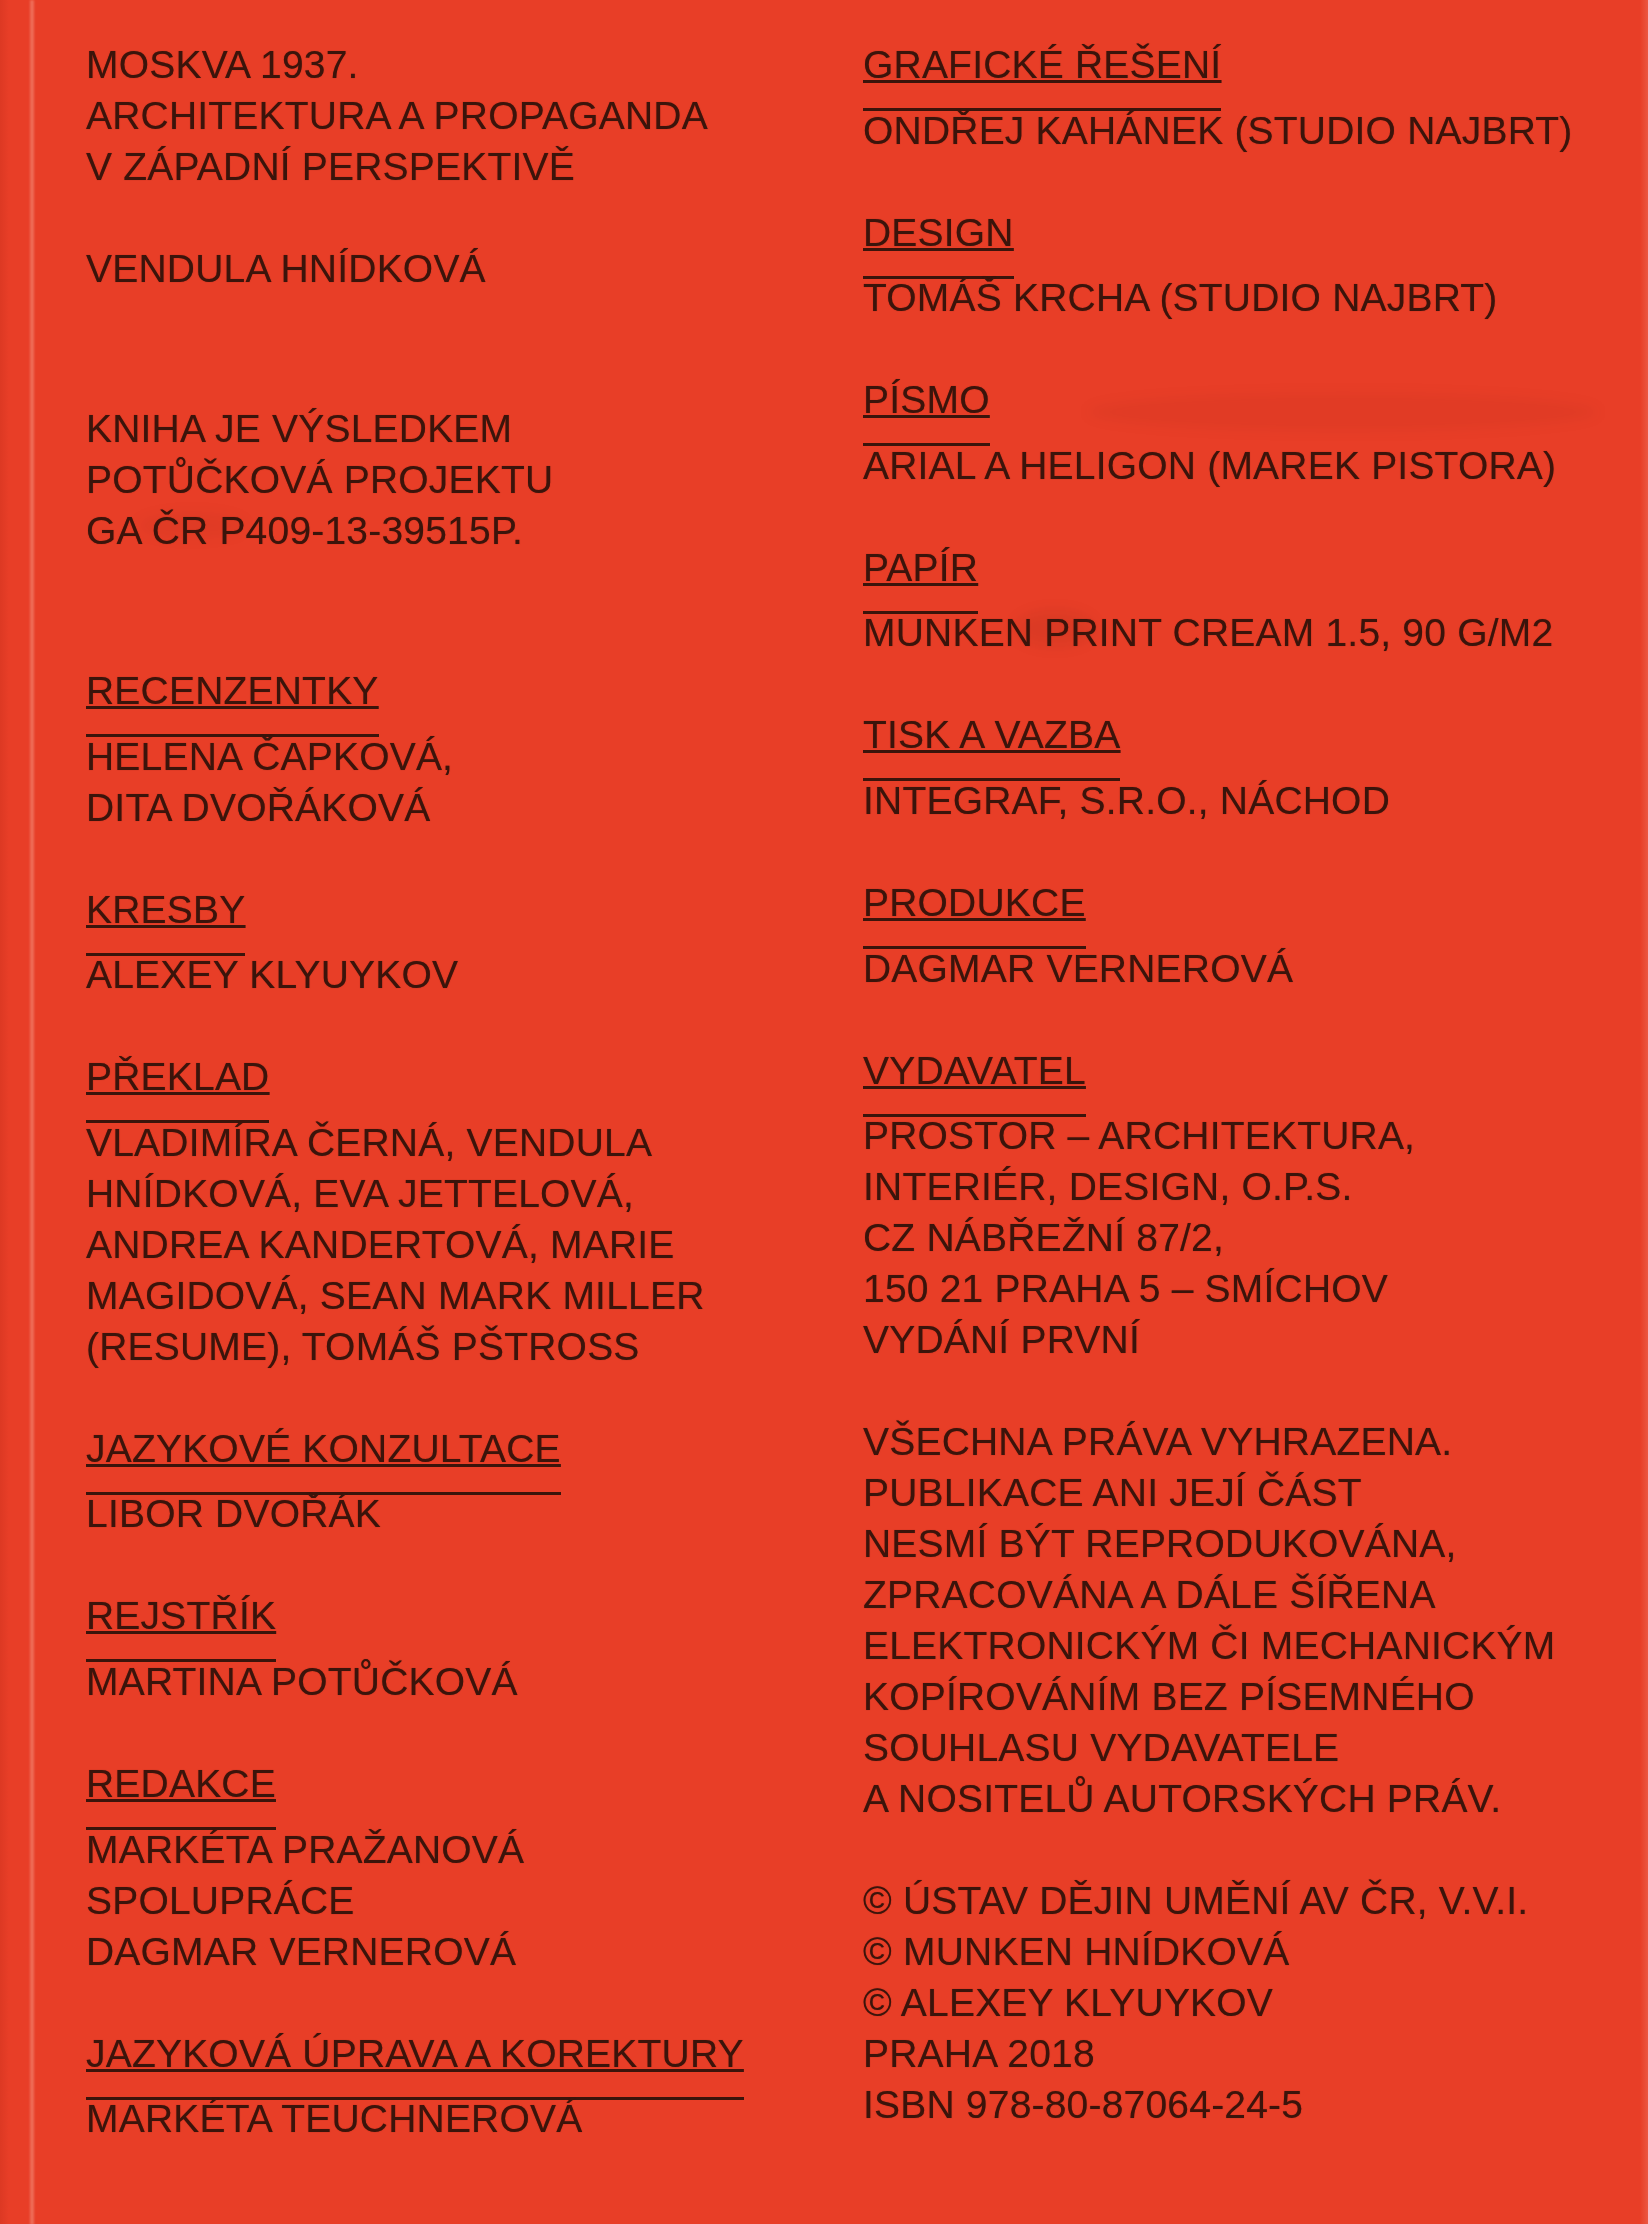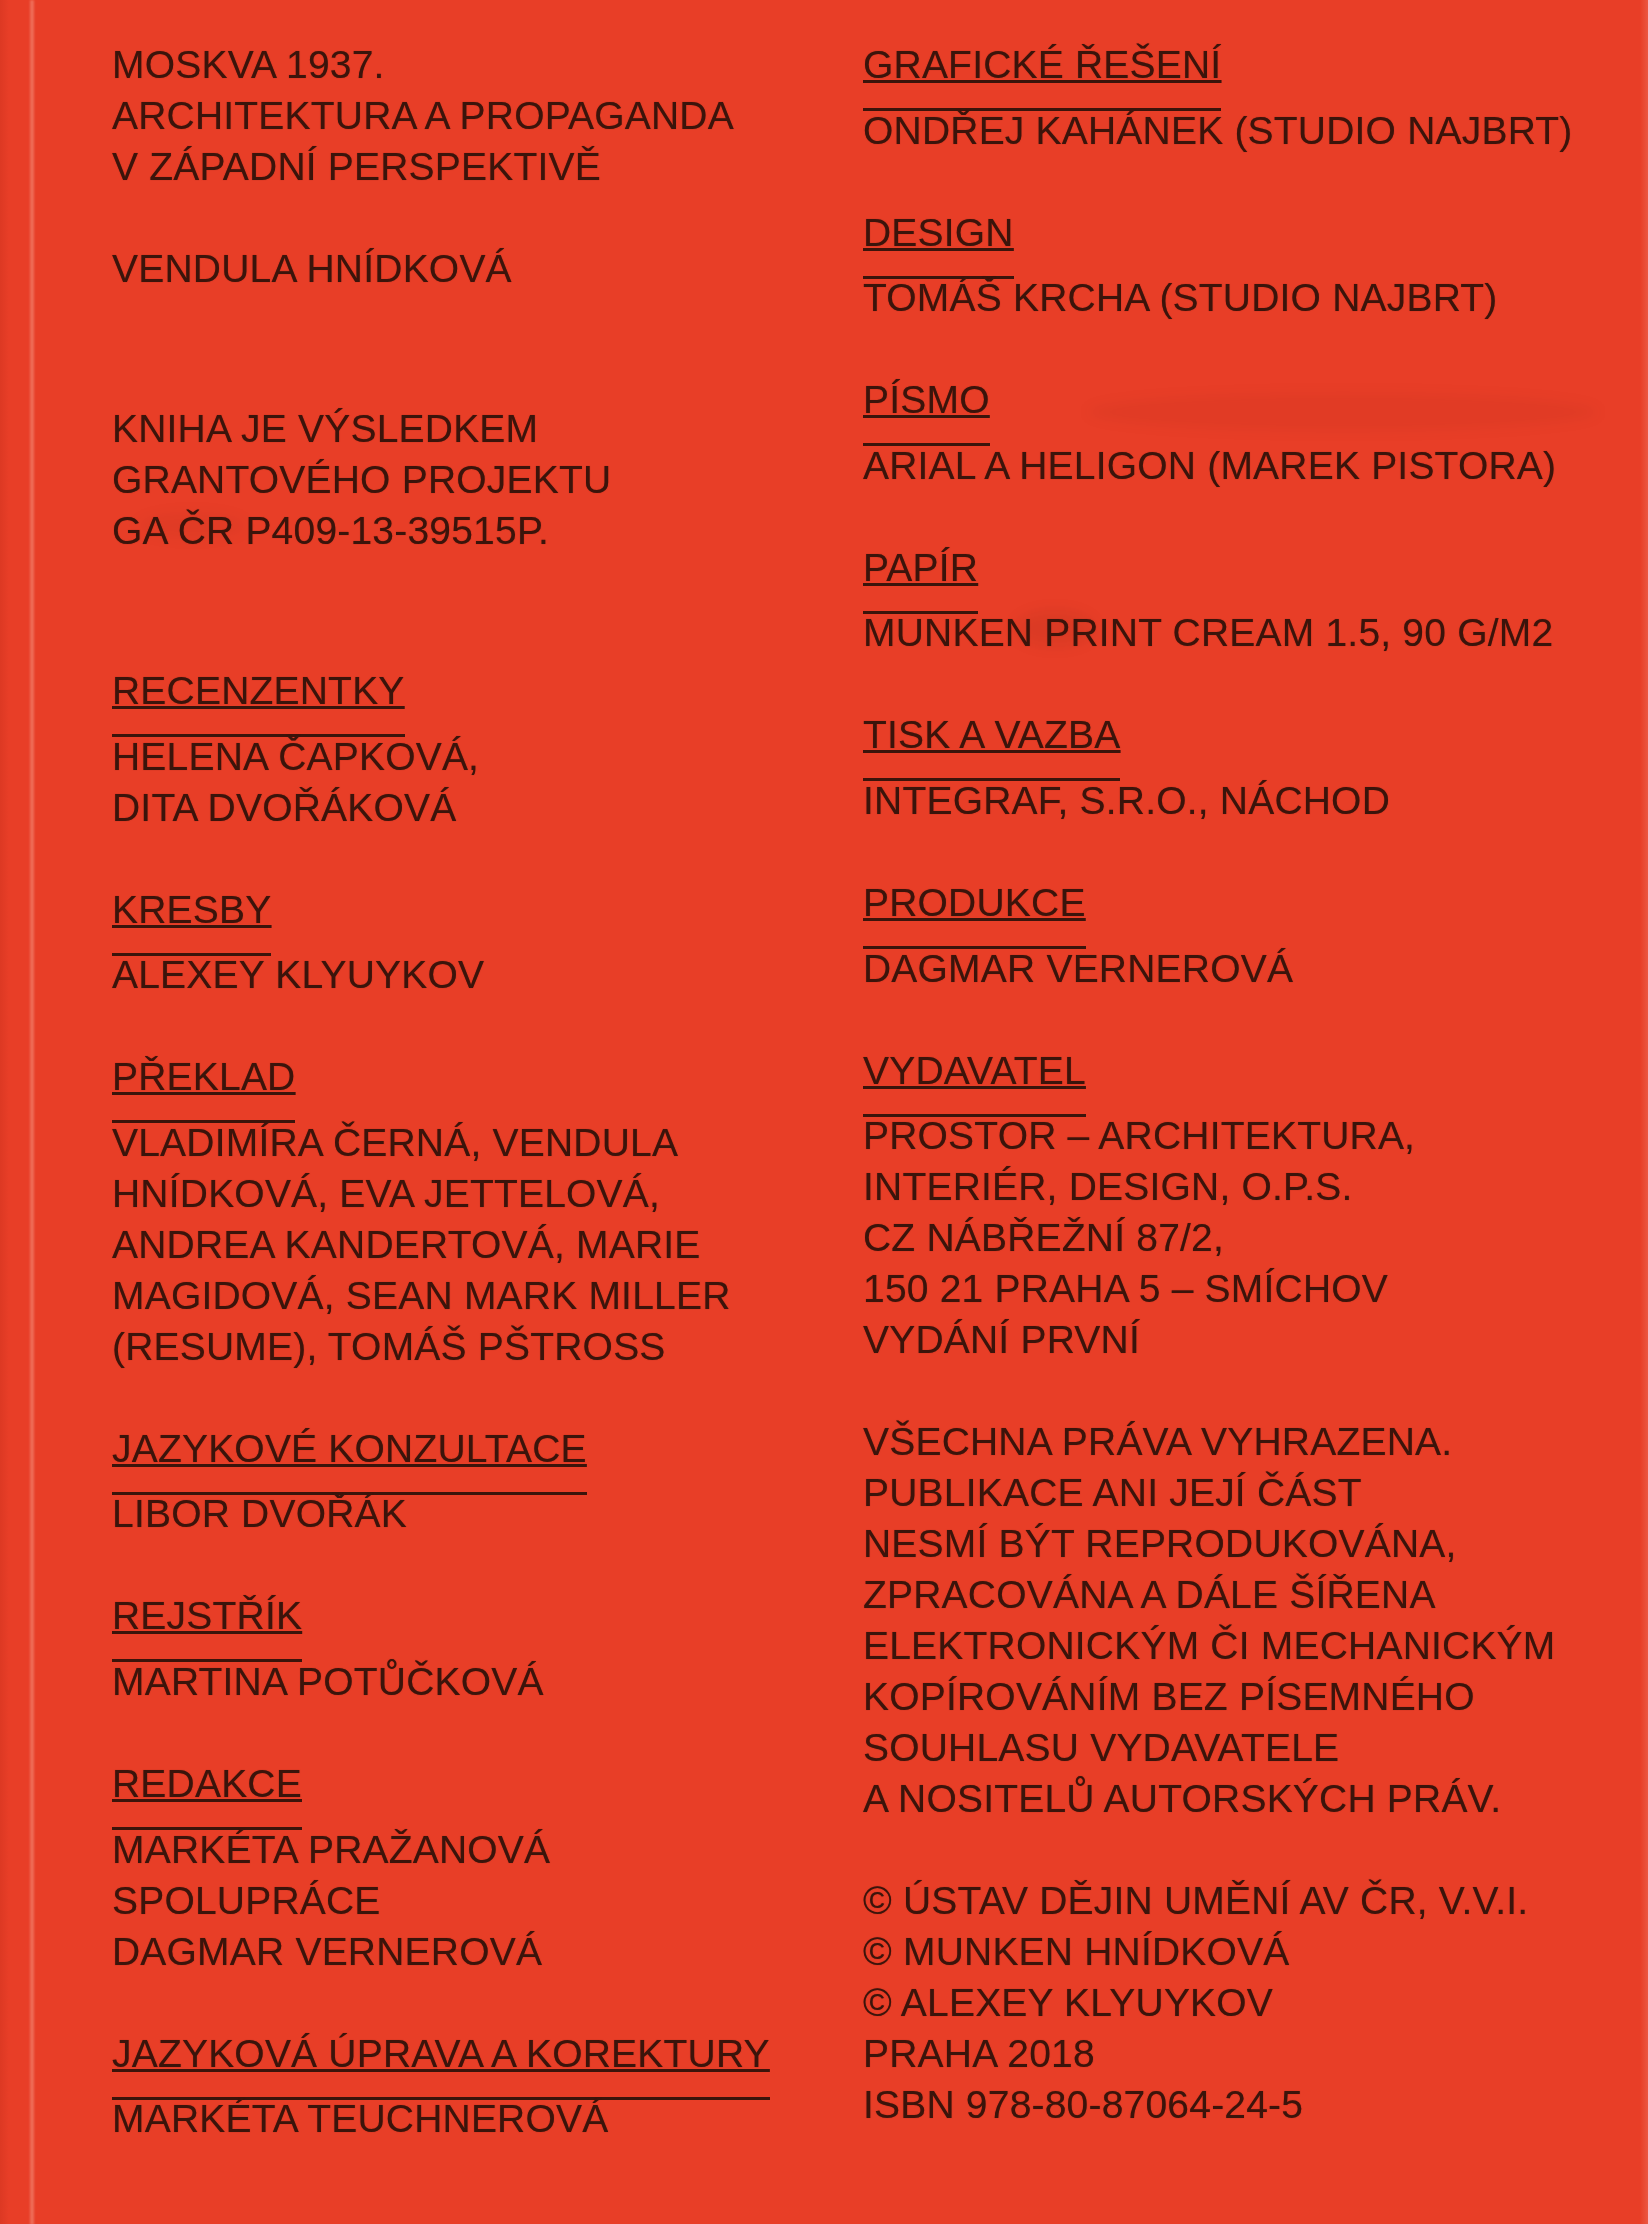--- a/index.html
+++ b/index.html
@@ -47,21 +47,21 @@
   .column {
     position: absolute;
     top: 39px;
     color: #3b140b;
     font-size: 39px;
     line-height: 51px;
     letter-spacing: 0.2px;
     white-space: nowrap;
     text-shadow: 0 0 0.9px rgba(59,20,11,0.55);
   }
-  .column.left  { left: 112px;  width: 731px; }
+  .column.left  { left: 86px;  width: 731px; }
   .column.right { left: 863px;  width: 786px; }
 
   .section { margin-top: 51px; }
   .section:first-child { margin-top: 0; }
   .section.gap2 { margin-top: 109px; }
 
   .heading-text {
     display: inline-block;
     border-bottom: 3.7px solid #3b140b;
     padding-bottom: 18px;
@@ -87,21 +87,21 @@
     <div class="line">ARCHITEKTURA A PROPAGANDA</div>
     <div class="line">V ZÁPADNÍ PERSPEKTIVĚ</div>
   </div>
 
   <div class="section">
     <div class="line">VENDULA HNÍDKOVÁ</div>
   </div>
 
   <div class="section gap2">
     <div class="line">KNIHA JE VÝSLEDKEM</div>
-    <div class="line">GRANTOVÉHO PROJEKTU</div>
+    <div class="line">POTŮČKOVÁ PROJEKTU</div>
     <div class="line">GA ČR P409-13-39515P.</div>
   </div>
 
   <div class="section gap2">
     <div class="line"><span class="heading-text">RECENZENTKY</span></div>
     <div class="line">HELENA ČAPKOVÁ,</div>
     <div class="line">DITA DVOŘÁKOVÁ</div>
   </div>
 
   <div class="section">

